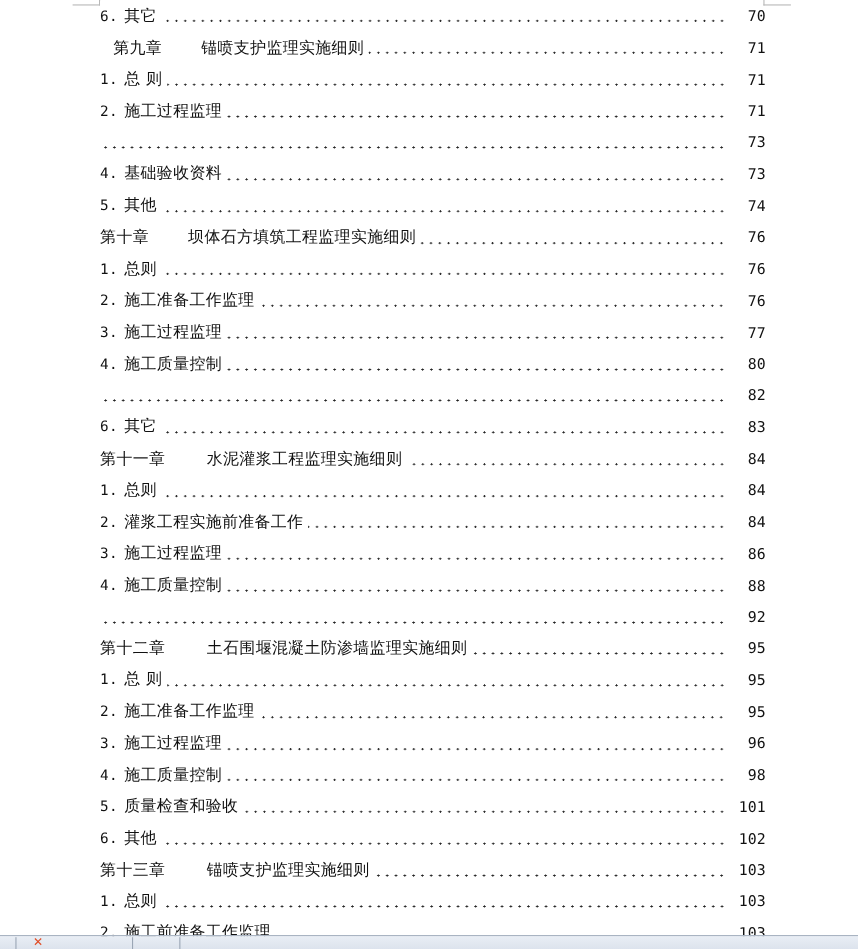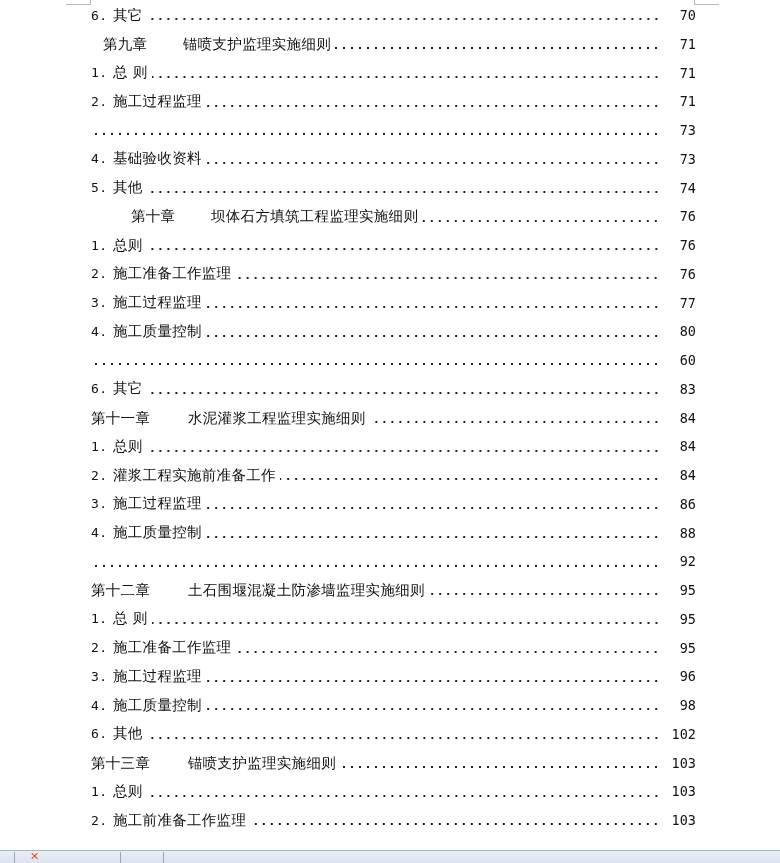--- a/index.html
+++ b/index.html
@@ -152,21 +152,21 @@
         <span class="toc-label"><span class="num">4.</span><span>基础验收资料</span></span>
         <span class="leader"></span>
         <span class="page-no">73</span>
       </div>
       <div class="toc-row section">
         <span class="toc-label"><span class="num">5.</span><span>其他</span></span>
         <span class="leader"></span>
         <span class="page-no">74</span>
       </div>
       <div class="toc-row chapter">
-        <span class="toc-label"><span class="chap" style="width: 80px; margin-left: 40px;">第十章</span><span>坝体石方填筑工程监理实施细则</span></span>
+        <span class="toc-label"><span class="chap" style="width: 80px;">第十章</span><span>坝体石方填筑工程监理实施细则</span></span>
         <span class="leader"></span>
         <span class="page-no">76</span>
       </div>
       <div class="toc-row section">
         <span class="toc-label"><span class="num">1.</span><span>总则</span></span>
         <span class="leader"></span>
         <span class="page-no">76</span>
       </div>
       <div class="toc-row section">
         <span class="toc-label"><span class="num">2.</span><span>施工准备工作监理</span></span>
@@ -178,21 +178,21 @@
         <span class="leader"></span>
         <span class="page-no">77</span>
       </div>
       <div class="toc-row section">
         <span class="toc-label"><span class="num">4.</span><span>施工质量控制</span></span>
         <span class="leader"></span>
         <span class="page-no">80</span>
       </div>
       <div class="toc-row section">
         <span class="leader"></span>
-        <span class="page-no">60</span>
+        <span class="page-no">82</span>
       </div>
       <div class="toc-row section">
         <span class="toc-label"><span class="num">6.</span><span>其它</span></span>
         <span class="leader"></span>
         <span class="page-no">83</span>
       </div>
       <div class="toc-row chapter">
         <span class="toc-label"><span class="chap" style="width: 97px;">第十一章</span><span>水泥灌浆工程监理实施细则</span></span>
         <span class="leader"></span>
         <span class="page-no">84</span>
@@ -238,20 +238,25 @@
       </div>
       <div class="toc-row section">
         <span class="toc-label"><span class="num">3.</span><span>施工过程监理</span></span>
         <span class="leader"></span>
         <span class="page-no">96</span>
       </div>
       <div class="toc-row section">
         <span class="toc-label"><span class="num">4.</span><span>施工质量控制</span></span>
         <span class="leader"></span>
         <span class="page-no">98</span>
+      </div>
+      <div class="toc-row section">
+        <span class="toc-label"><span class="num">5.</span><span>质量检查和验收</span></span>
+        <span class="leader"></span>
+        <span class="page-no">101</span>
       </div>
       <div class="toc-row section">
         <span class="toc-label"><span class="num">6.</span><span>其他</span></span>
         <span class="leader"></span>
         <span class="page-no">102</span>
       </div>
       <div class="toc-row chapter">
         <span class="toc-label"><span class="chap" style="width: 97px;">第十三章</span><span>锚喷支护监理实施细则</span></span>
         <span class="leader"></span>
         <span class="page-no">103</span>

